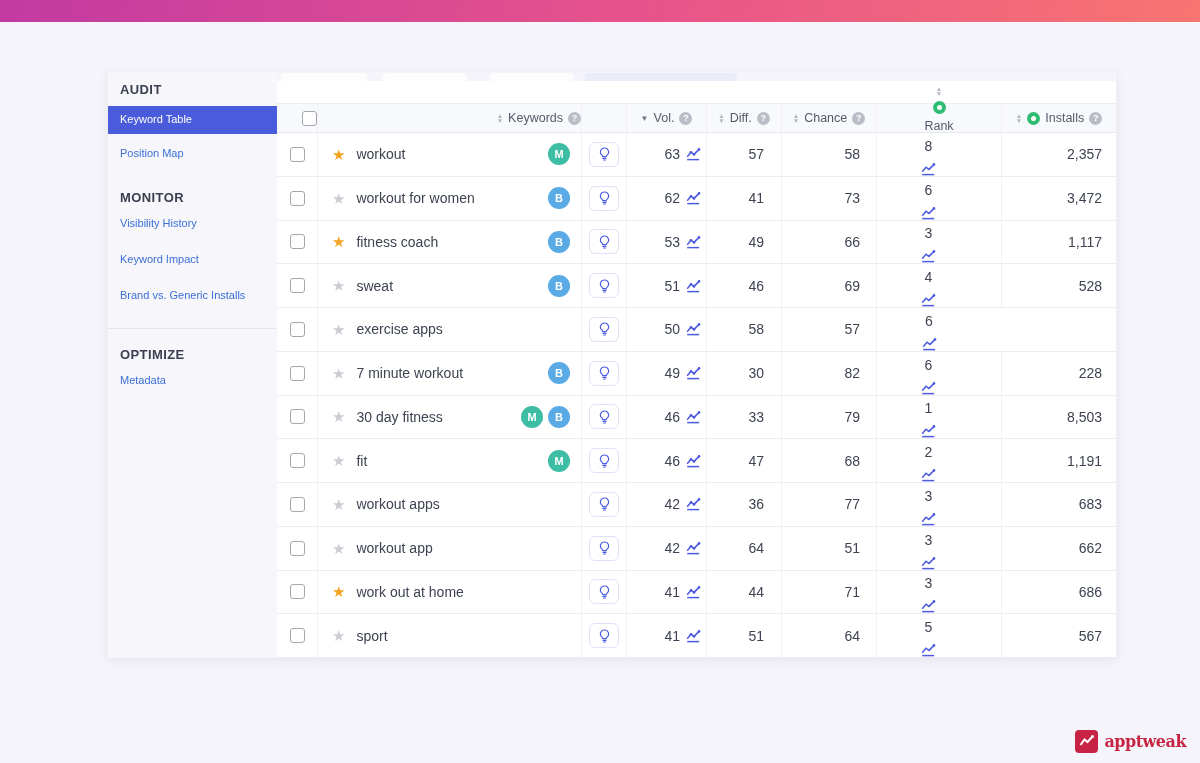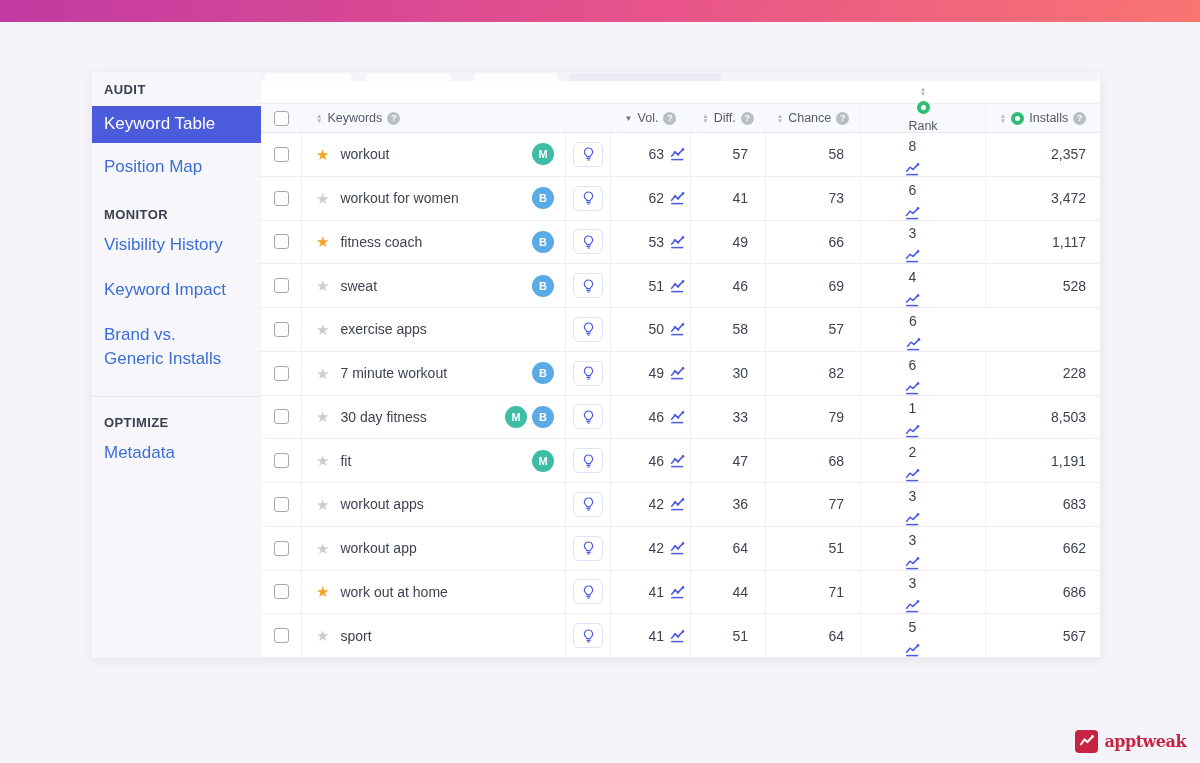--- a/index.html
+++ b/index.html
@@ -8,28 +8,28 @@
     font-family: "Liberation Sans", sans-serif;
     background:#f5f4fa;
     position:relative;
     overflow:hidden;
   }
   
   .topbar { position:absolute; top:0; left:0; width:1200px; height:22px;
     background:linear-gradient(100deg,#c23aa2 0%,#e8548a 55%,#f87571 100%); }
 
   
-  .card { position:absolute; left:92px; top:72px; width:1008px; height:586px;
+  .card { position:absolute; left:108px; top:72px; width:1008px; height:586px;
     background:#22c55e; box-shadow:0 2px 10px rgba(40,40,80,.08); display:flex; }
 
   
   .sidebar { width:169px; background:#f7f7fb; padding:10px 0 0 0; flex:none; }
   .side-section { padding:0 12px; }
   .side-title { font-size:13px; font-weight:bold; color:#3b4050; letter-spacing:.4px; margin-bottom:9px; }
-  .side-item { font-size:17px; color:#3b6fd6; padding:6px 12px; margin:0 -12px 8px -12px; cursor:pointer; line-height:1.45; }
+  .side-item { font-size:11px; color:#3b6fd6; padding:6px 12px; margin:0 -12px 8px -12px; cursor:pointer; line-height:1.45; }
   .side-item.selected { background:#4a5bdb; color:#fff; margin-bottom:10px; }
   .side-item:not(.selected){ padding-top:2px; padding-bottom:2px; margin-bottom:14px; }
   .sec-monitor { margin-top:26px; }
   .sec-monitor .side-item:not(.selected){ margin-bottom:16px; }
   .side-item.wrap { max-width:150px; }
   .sec-optimize { margin-top:22px; border-top:1px solid #e4e4ee; padding-top:18px; }
 
   
   .table-area { flex:1; position:relative; background:#fff; display:flex; flex-direction:column; }
   .chips-strip { position:absolute; top:0; left:0; right:0; height:9px; background:#f5f4fa; }
@@ -48,21 +48,21 @@
   .cell:last-child { border-right:none; }
   .c-check { width:41px; justify-content:center; }
   .c-kw { width:264px; padding-left:14px; }
   .c-bulb { width:45px; justify-content:center; }
   .c-vol { width:80px; justify-content:flex-end; padding-right:5px; gap:6px; }
   .c-diff { width:75px; justify-content:flex-end; padding-right:17px; }
   .c-chance { width:95px; justify-content:flex-end; padding-right:16px; }
   .c-rank { width:125px; justify-content:flex-end; padding-right:21px; gap:8px;flex-direction:column; }
   .c-installs { width:114px; justify-content:flex-end; padding-right:14px; }
 
-  .thead .cell { font-size:12.5px; color:#565b6a; gap:5px; }
+  .thead .cell { font-size:12.5px; color:#565b6a; gap:5px;justify-content:flex-end; }
   .thead .c-vol,.thead .c-diff,.thead .c-chance,.thead .c-rank,.thead .c-installs { justify-content:center; padding-right:0; }
 
   .checkbox { width:15px; height:15px; border:1.5px solid #a3a7b0; border-radius:3px; background:#fff; cursor:pointer; }
 
   .sort-icon { display:flex; flex-direction:column; align-items:center; font-size:6.5px; line-height:5px; color:#b4b7c1; cursor:pointer; }
   .sort-desc { font-size:8px; color:#6e7382; cursor:pointer; }
 
   .q-icon { width:13px; height:13px; border-radius:50%; background:#b9bdc6; color:#fff; font-size:9px;
     font-weight:bold; display:inline-flex; align-items:center; justify-content:center; flex:none; cursor:pointer; }
   .app-dot { width:13px; height:13px; border-radius:50%; background:#2ebd72; flex:none; position:relative; }

